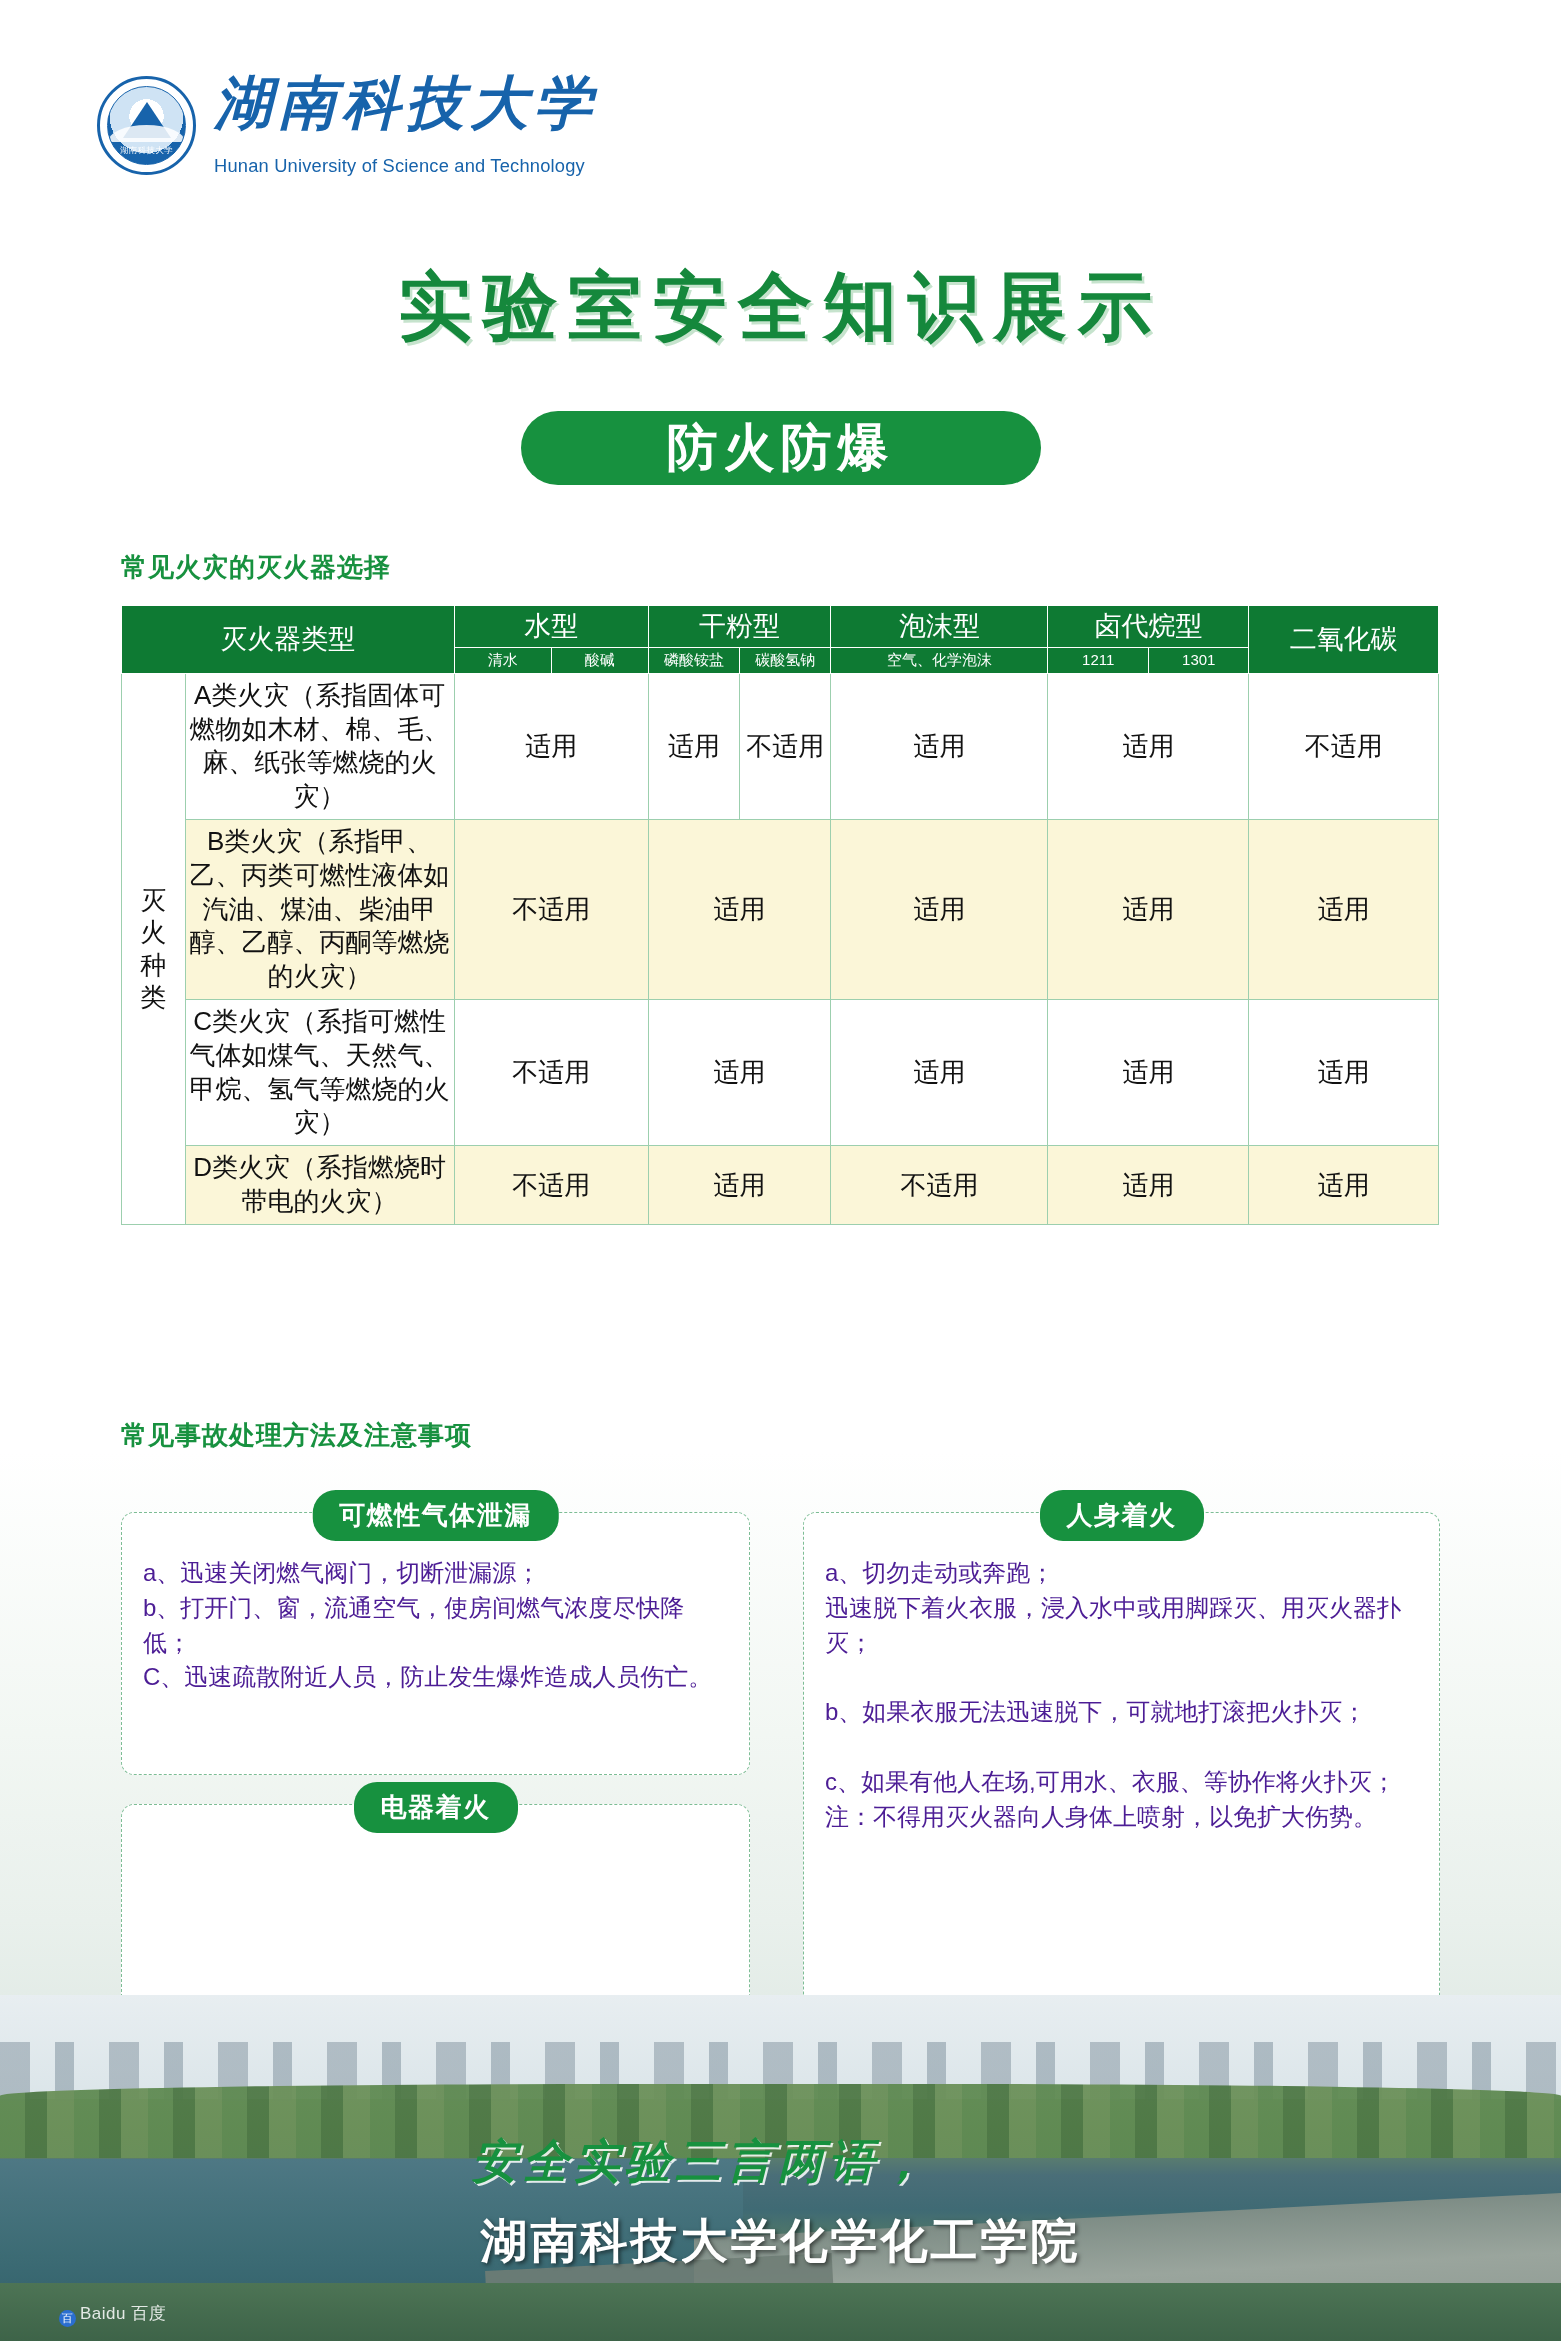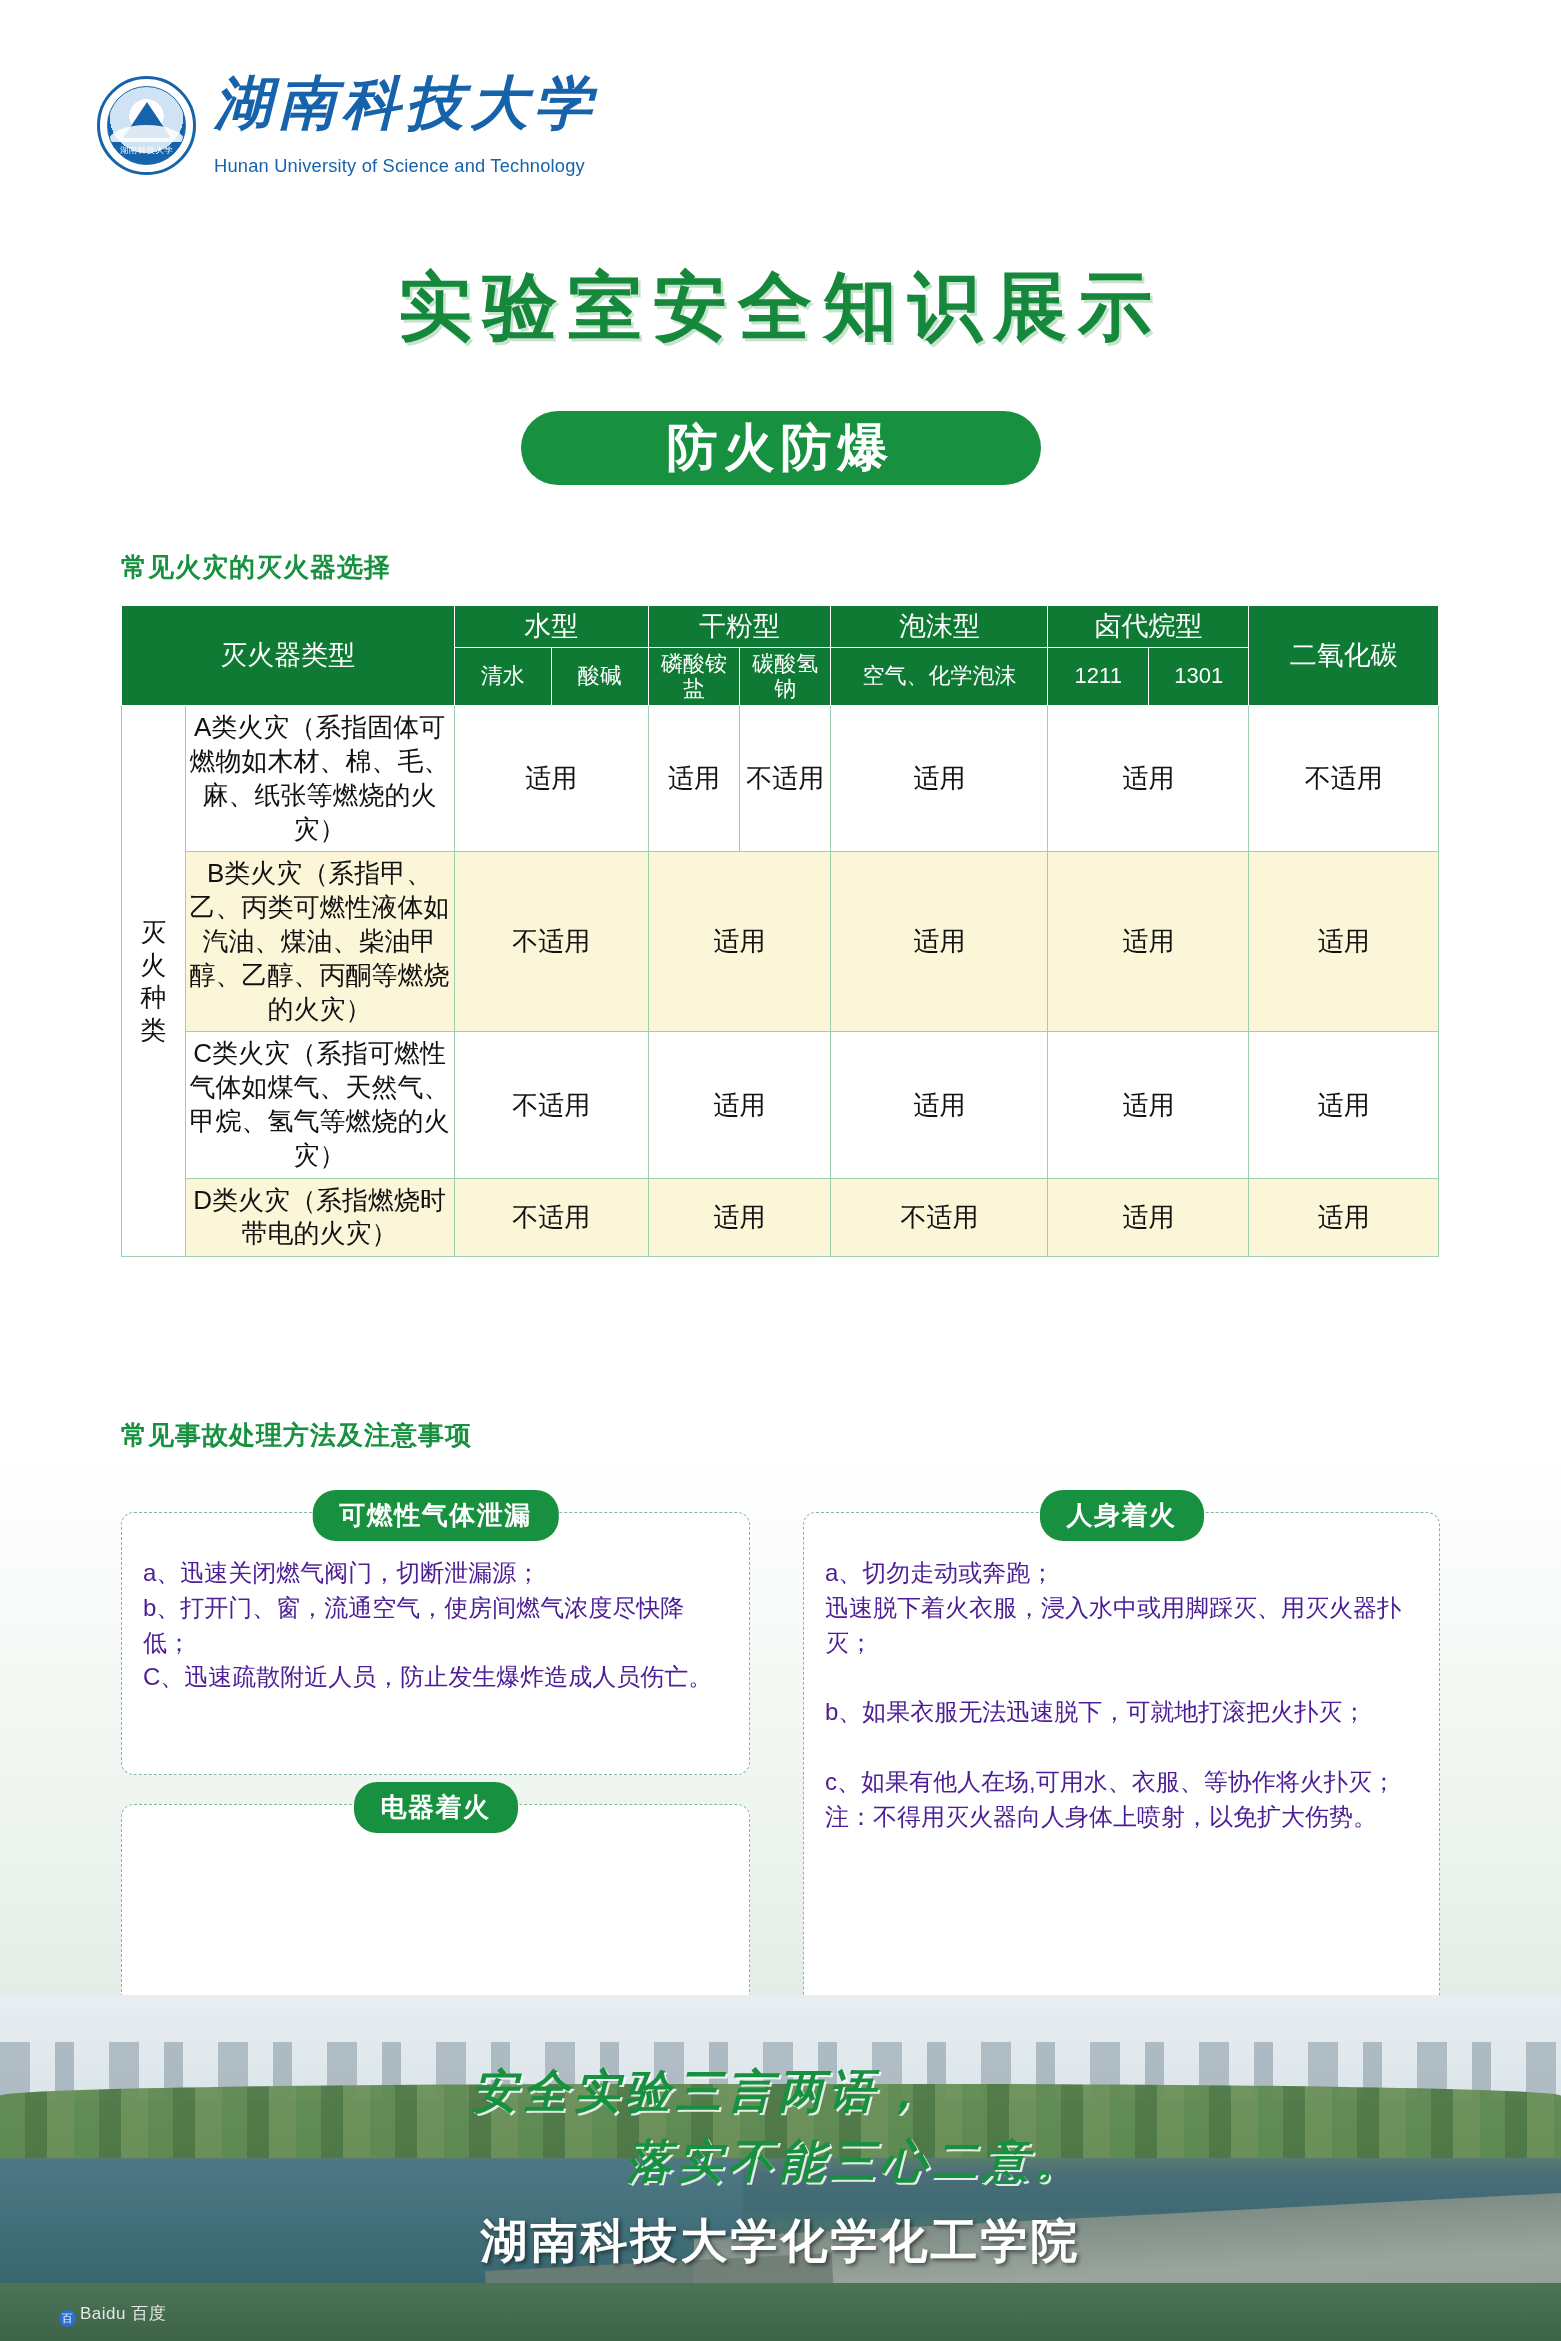--- a/index.html
+++ b/index.html
@@ -159,21 +159,21 @@
   table.fx thead th {
     background: #0e7a33;
     color: #ffffff;
     font-weight: normal;
     font-size: 25px;
     line-height: 1.15;
     padding: 5px 2px;
   }
   table.fx thead th.big { font-size: 27px; }
   table.fx thead th.vert {
-    font-size: 22px;
+    font-size: 15px;
     line-height: 1.12;
     padding: 4px 8px;
   }
   table.fx tbody td {
     border: 1.5px solid #9ccfae;
     font-size: 26px;
     color: #111111;
     background: #ffffff;
     padding: 5px 3px;
   }
@@ -461,18 +461,17 @@
     <div class="road"></div>
     <div class="bridge"></div>
     <div class="bank"></div>
     <div class="watermark">
       <span class="bd">百</span><span>Baidu 百度</span>
     </div>
   </div>
 
   <div class="slogan">
     <div class="slogan-l1">安全实验三言两语，</div>
-    <div class="slogan-l2">落实不能三心二意。</div>
   </div>
   <div class="org">湖南科技大学化学化工学院</div>
 
 </div>
 
 
 </body></html>

